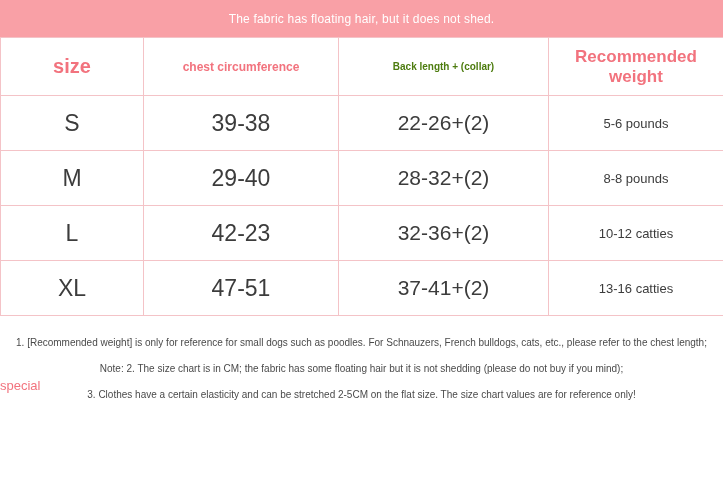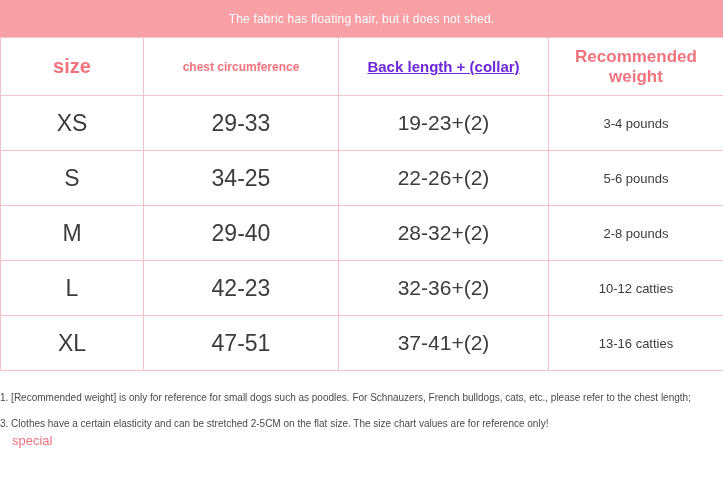--- a/index.html
+++ b/index.html
@@ -56,23 +56,22 @@
   .hdr-size {
     color: #f2737e;
     font-size: 20px;
     font-weight: bold;
   }
   .hdr-chest {
     color: #f2737e;
     font-size: 12px;
   }
   .hdr-back {
-    color: #6d28d9;
-    font-size: 15px;
-    text-decoration: underline;
+    color: #4d7c0f;
+    font-size: 10px;
   }
   .hdr-weight {
     color: #f2737e;
     font-size: 17px;
   }
   .cell-size {
     color: #3c3c3c;
     font-size: 23px;
     font-weight: normal;
   }
@@ -87,27 +86,28 @@
   .cell-weight {
     color: #3c3c3c;
     font-size: 13px;
   }
   
   .notes {
     position: relative;
     padding-top: 14px;
   }
   .note-line {
+    text-align: center;
     font-size: 10px;
     color: #4a4a4a;
     line-height: 26px;
   }
   .special-label {
     position: absolute;
-    left: 12px;
+    left: 0;
     top: 62px;
     color: #f2737e;
     font-size: 13px;
   }
 </style>
 </head>
 <body>
 
 <div class="page">
 
@@ -125,51 +125,46 @@
     <thead>
       <tr>
         <th class="hdr-size">size</th>
         <th class="hdr-chest">chest circumference</th>
         <th class="hdr-back">Back length + (collar)</th>
         <th class="hdr-weight">Recommended weight</th>
       </tr>
     </thead>
     <tbody>
       <tr>
-        <td class="cell-size">XS</td>
-        <td class="cell-chest">29-33</td>
-        <td class="cell-back">19-23+(2)</td>
-        <td class="cell-weight">3-4 pounds</td>
-      </tr>
-      <tr>
         <td class="cell-size">S</td>
-        <td class="cell-chest">34-25</td>
+        <td class="cell-chest">39-38</td>
         <td class="cell-back">22-26+(2)</td>
         <td class="cell-weight">5-6 pounds</td>
       </tr>
       <tr>
         <td class="cell-size">M</td>
         <td class="cell-chest">29-40</td>
         <td class="cell-back">28-32+(2)</td>
-        <td class="cell-weight">2-8 pounds</td>
+        <td class="cell-weight">8-8 pounds</td>
       </tr>
       <tr>
         <td class="cell-size">L</td>
         <td class="cell-chest">42-23</td>
         <td class="cell-back">32-36+(2)</td>
         <td class="cell-weight">10-12 catties</td>
       </tr>
       <tr>
         <td class="cell-size">XL</td>
         <td class="cell-chest">47-51</td>
         <td class="cell-back">37-41+(2)</td>
         <td class="cell-weight">13-16 catties</td>
       </tr>
     </tbody>
   </table>
 
   <div class="notes">
     <div class="special-label">special</div>
     <div class="note-line">1. [Recommended weight] is only for reference for small dogs such as poodles. For Schnauzers, French bulldogs, cats, etc., please refer to the chest length;</div>
+    <div class="note-line">Note: 2. The size chart is in CM; the fabric has some floating hair but it is not shedding (please do not buy if you mind);</div>
     <div class="note-line">3. Clothes have a certain elasticity and can be stretched 2-5CM on the flat size. The size chart values are for reference only!</div>
   </div>
 
 </div>
 
 </body></html>

